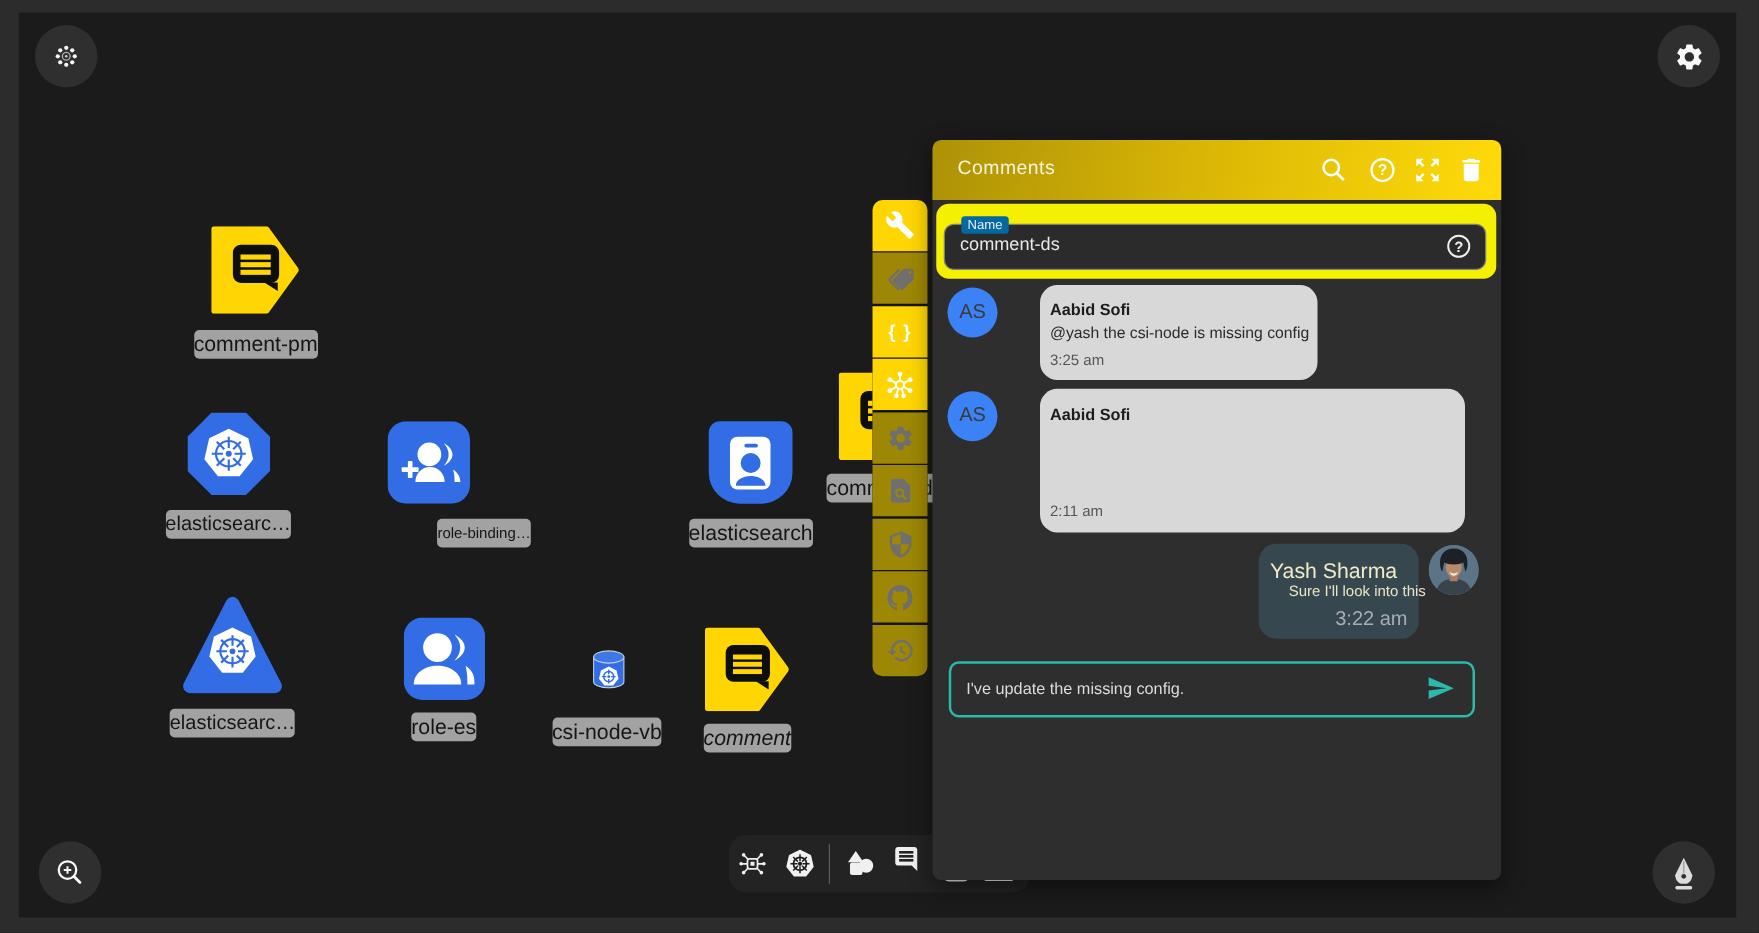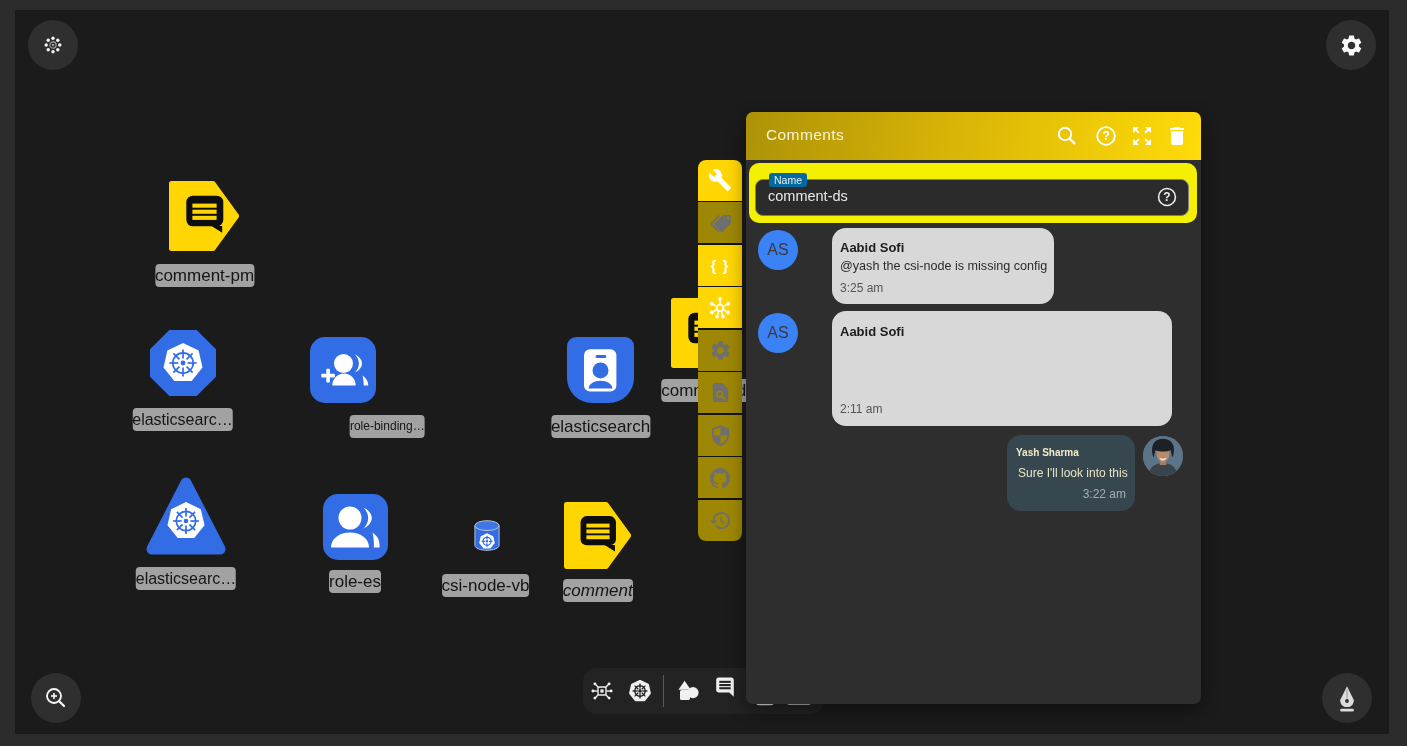--- a/index.html
+++ b/index.html
@@ -354,29 +354,35 @@
       <div style="position:absolute;left:8px;top:12px;" class="bname">Aabid Sofi</div>
       <div style="position:absolute;left:8px;top:31px;" class="btext">@yash the csi-node is missing config</div>
       <div style="position:absolute;left:8px;top:53px;" class="btime">3:25 am</div>
     </div>
     <div class="avatar" style="left:12px;top:201px;">AS</div>
     <div class="bub bubL" style="left:60px;top:199px;width:340px;height:115px;">
       <div style="position:absolute;left:8px;top:13px;" class="bname">Aabid Sofi</div>
       <div style="position:absolute;left:8px;top:91px;" class="btime">2:11 am</div>
     </div>
     <div class="bub" style="left:261px;top:323px;width:128px;height:76px;background:#37474f;">
-      <div style="position:absolute;left:9px;top:12px;font-size:10px;font-weight:bold;color:#f0ebc8;">Yash Sharma</div>
-      <div style="position:absolute;left:11px;top:31px;font-size:12px;color:#e9e4c4;white-space:nowrap;">Sure I'll look into this</div>
-      <div style="position:absolute;right:9px;top:52px;font-size:12px;color:#a6adb3;">3:22 am</div>
+      <div style="position:absolute;left:9px;top:12px;font-size:17px;font-weight:normal;color:#f0ebc8;">Yash Sharma</div>
+      <div style="position:absolute;left:24px;top:31px;font-size:12px;color:#e9e4c4;white-space:nowrap;">Sure I'll look into this</div>
+      <div style="position:absolute;right:9px;top:52px;font-size:16px;color:#a6adb3;">3:22 am</div>
     </div>
     <div class="avatar" style="left:397px;top:323.5px;overflow:hidden;background:#5b7487;">
       <svg width="40" height="40" viewBox="0 0 40 40">
         <rect width="40" height="40" fill="#5b7487"></rect>
         <path d="M5.5,40 C6.5,30.5 12,27.2 20,27.2 C28,27.2 33.5,30.5 34.5,40 Z" fill="#39434b"></path>
         <path d="M16.8,23 h6.4 v6 h-6.4 z" fill="#a87c5f"></path>
         <ellipse cx="20" cy="17.8" rx="6.5" ry="7.9" fill="#b9896b"></ellipse>
         <path d="M20,2.8 C12.6,2.8 8.4,7.8 9.1,15.8 C9.4,18.8 10.2,21.2 10.8,21.2 L12.3,14 C16,16 24,16 27.7,14 L29.2,21.2 C29.8,21.2 30.6,18.8 30.9,15.8 C31.6,7.8 27.4,2.8 20,2.8 Z" fill="#1d2025"></path>
         <path d="M16.6,21.4 c2.2,1.7 4.6,1.7 6.8,0.2 c-0.5,2 -1.8,3 -3.4,3 c-1.6,0 -2.9,-1.1 -3.4,-3.2 z" fill="#efe9e2"></path>
       </svg>
     </div>
+    <div id="chatin">
+      <div class="t">I've update the missing config.</div>
+      <svg style="position:absolute;right:14px;top:8px;" width="23" height="23" viewBox="0 0 24 24" fill="#2cb8aa">
+        <path d="M2.01,21L23,12L2.01,3L2,10l15,2l-15,2L2.01,21z"></path>
+      </svg>
+    </div>
   </div>
  </div>
 </div>
 
 </body></html>

